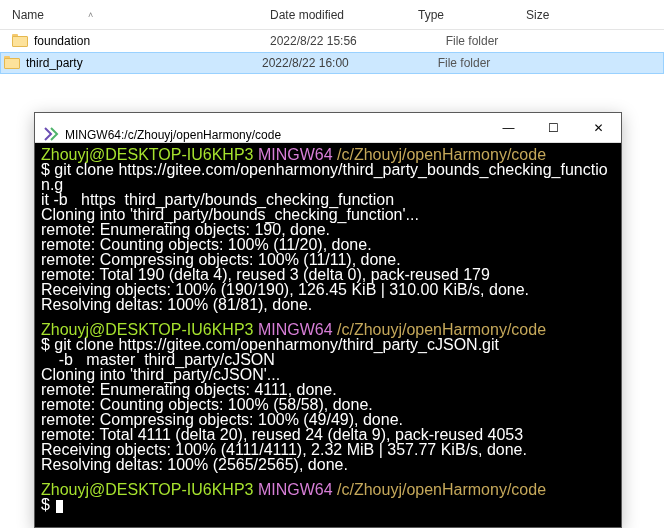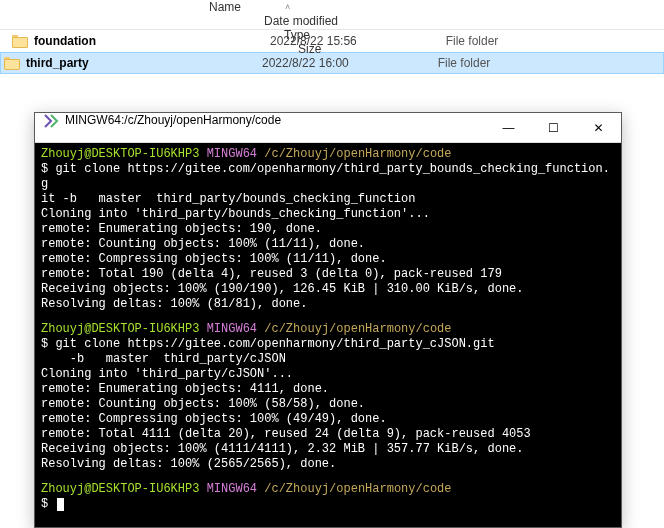--- a/index.html
+++ b/index.html
@@ -1,45 +1,45 @@
 <!DOCTYPE html>
 <html><head>
   <meta charset="utf-8">
   <style>
     * { margin: 0; padding: 0; box-sizing: border-box; }
     body { width: 664px; height: 528px; background: #fff; font-family: "Segoe UI", sans-serif; font-size: 12px; position: relative; }
     
     .explorer { background: #fff; }
-    .columns { display: flex; height: 30px; align-items: center; border-bottom: 1px solid #e5e5e5; padding-left: 12px; flex-direction: column; }
+    .columns { display: flex; height: 30px; align-items: center; border-bottom: 1px solid #e5e5e5; padding-left: 12px; }
     .col { color: #333; font-size: 12px; display: flex; align-items: center; gap: 4px; }
     .col-name { width: 258px; }
     .col-date { width: 148px; }
     .col-type { width: 108px; }
     .col-size { width: 80px; }
     .sort-arrow { color: #888; font-size: 9px; margin-left: 40px; }
     
     .rows { }
     .row { display: flex; height: 22px; align-items: center; padding-left: 12px; }
     .row.selected { background: #cce8ff; border: 1px solid #99d1ff; padding-left: 3px; }
-    .cell-name { width: 258px; display: flex; align-items: center; gap: 6px; font-weight: bold; }
+    .cell-name { width: 258px; display: flex; gap: 6px; }
     .cell-date { width: 148px; color: #404040; }
     .cell-type { width: 108px; color: #555; text-align: center; }
     .cell-size { width: 80px; color: #555; }
     .folder-icon { width: 16px; height: 13px; display: inline-block; position: relative; }
     .folder-icon::before { content: ""; position: absolute; top: 0; left: 0; width: 6px; height: 3px; background: #f5c96e; border-radius: 1px 1px 0 0; }
     .folder-icon::after { content: ""; position: absolute; top: 2px; left: 0; width: 16px; height: 11px; background: #fde29b; border: 1px solid #e5b84f; border-radius: 1px; box-sizing: border-box; }
     
     .terminal-window { position: absolute; top: 112px; left: 34px; width: 588px; height: 416px; background: #fff; border: 1px solid #5a5a5a; box-shadow: 0 4px 16px rgba(0,0,0,0.25); }
-    .titlebar { height: 30px; display: flex; align-items: flex-start; background: #fff; border-bottom: 1px solid #ddd; }
+    .titlebar { height: 30px; display: flex; align-items: flex-end; background: #fff; border-bottom: 1px solid #ddd; }
     .title-icon { width: 16px; height: 16px; margin: 0 6px 0 8px; display: flex; align-items: center; justify-content: center; }
     .title-text { flex: 1; font-size: 12px; color: #000; }
     .win-controls { display: flex; }
     .win-btn { width: 45px; height: 29px; display: flex; align-items: center; justify-content: center; color: #000; }
     
-    .terminal-body { background: #000; color: #ccc; font-family: Liberation Mono, monospace; font-size: 12px; line-height: 15px; padding: 4px 6px; height: calc(100% - 30px); }
+    .terminal-body { background: #000; color: #ccc; font-family: Liberation Sans, sans-serif; font-size: 16px; line-height: 15px; padding: 4px 6px; height: calc(100% - 30px); }
     .ln { white-space: pre-wrap; word-break: break-all; }
     .yl { color: #a6e22e; }
     .mg { color: #d77ed7; }
     .cy { color: #c5a85a; }
     .wt { color: #ffffff; }
     .spacer { height: 10px; }
     .cursor { display: inline-block; width: 7px; height: 13px; background: #fff; vertical-align: text-bottom; margin-left: 2px; }
   </style>
 </head>
 <body>
@@ -87,24 +87,24 @@
     <span class="title-text">MINGW64:/c/Zhouyj/openHarmony/code</span>
     <div class="win-controls">
       <div class="win-btn">—</div>
       <div class="win-btn">☐</div>
       <div class="win-btn close">✕</div>
     </div>
   </div>
   <div class="terminal-body">
     <div class="ln"><span class="yl">Zhouyj@DESKTOP-IU6KHP3</span> <span class="mg">MINGW64</span> <span class="cy">/c/Zhouyj/openHarmony/code</span></div>
     <div class="ln wt">$ git clone https://gitee.com/openharmony/third_party_bounds_checking_function.g</div>
-    <div class="ln wt">it -b   master  third_party/bounds_checking_function</div>
+    <div class="ln wt">it -b   https  third_party/bounds_checking_function</div>
     <div class="ln wt">Cloning into 'third_party/bounds_checking_function'...</div>
     <div class="ln wt">remote: Enumerating objects: 190, done.</div>
-    <div class="ln wt">remote: Counting objects: 100% (11/11), done.</div>
+    <div class="ln wt">remote: Counting objects: 100% (11/20), done.</div>
     <div class="ln wt">remote: Compressing objects: 100% (11/11), done.</div>
     <div class="ln wt">remote: Total 190 (delta 4), reused 3 (delta 0), pack-reused 179</div>
     <div class="ln wt">Receiving objects: 100% (190/190), 126.45 KiB | 310.00 KiB/s, done.</div>
     <div class="ln wt">Resolving deltas: 100% (81/81), done.</div>
     <div class="spacer"></div>
     <div class="ln"><span class="yl">Zhouyj@DESKTOP-IU6KHP3</span> <span class="mg">MINGW64</span> <span class="cy">/c/Zhouyj/openHarmony/code</span></div>
     <div class="ln wt">$ git clone https://gitee.com/openharmony/third_party_cJSON.git</div>
     <div class="ln wt">    -b   master  third_party/cJSON</div>
     <div class="ln wt">Cloning into 'third_party/cJSON'...</div>
     <div class="ln wt">remote: Enumerating objects: 4111, done.</div>

